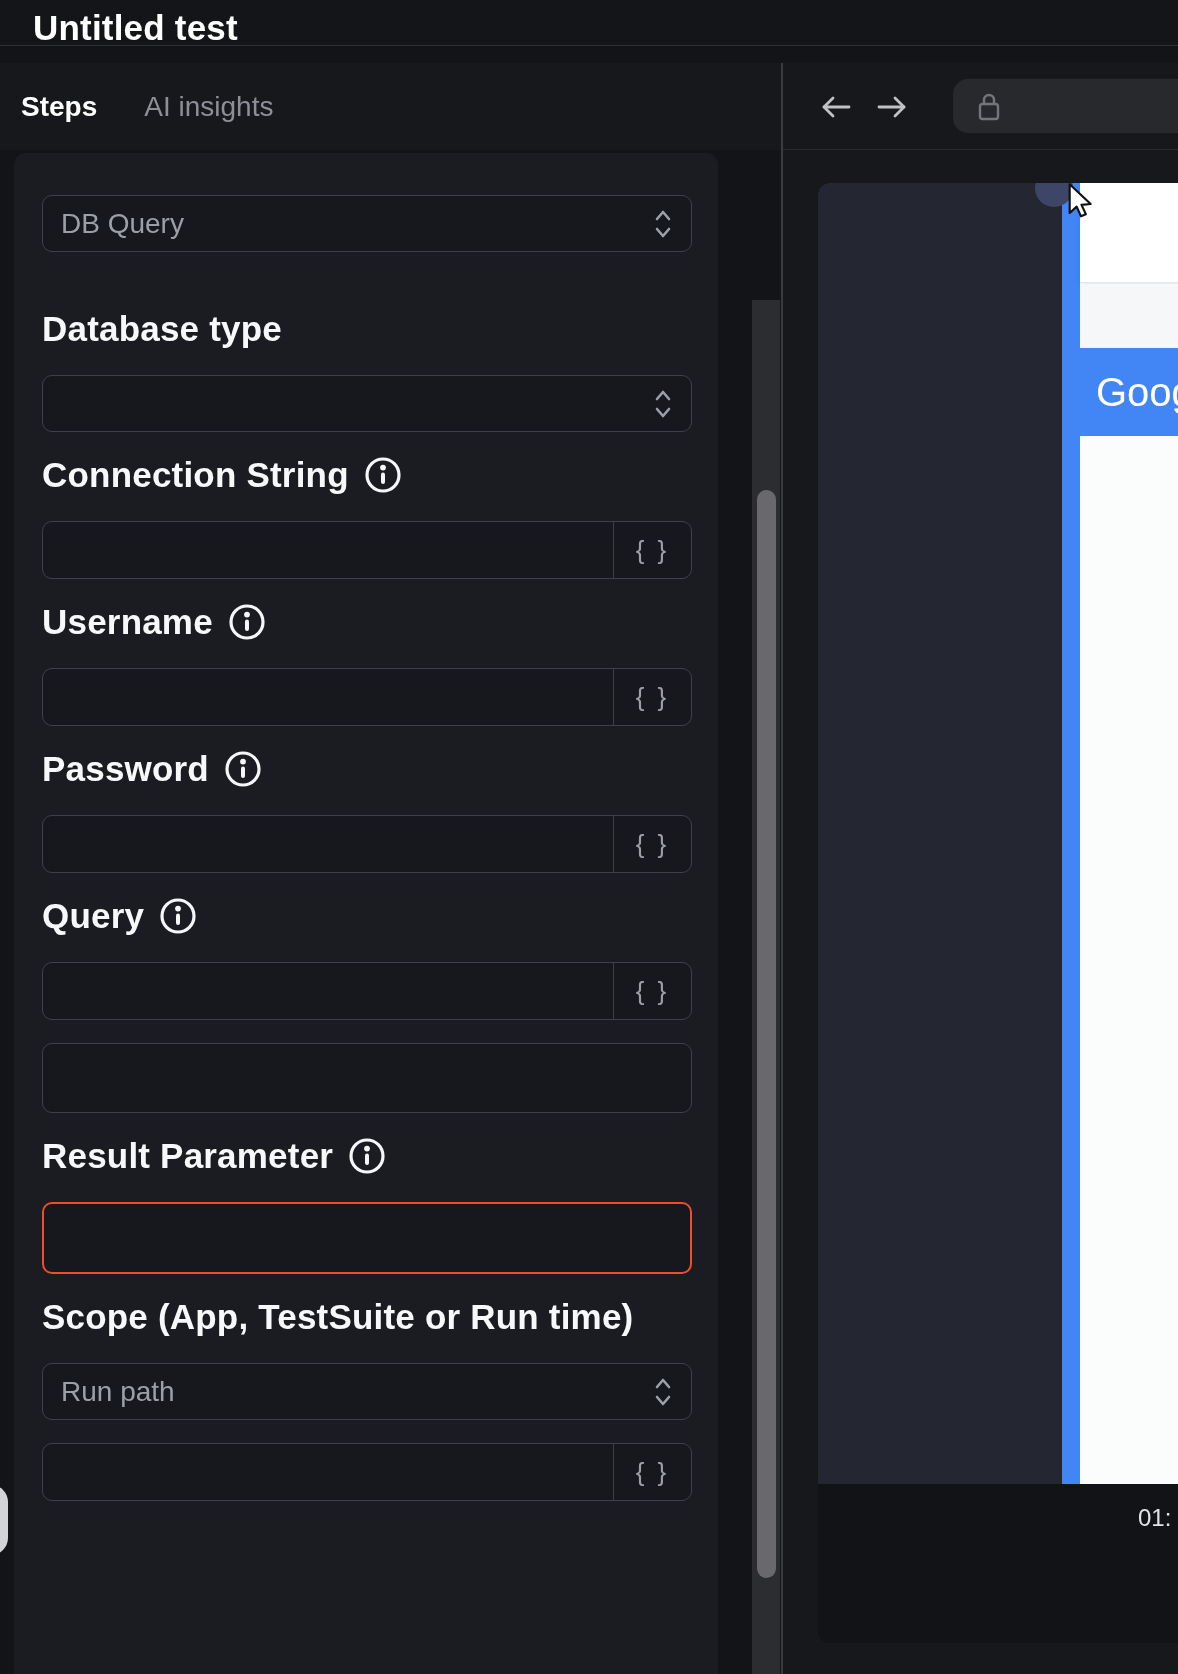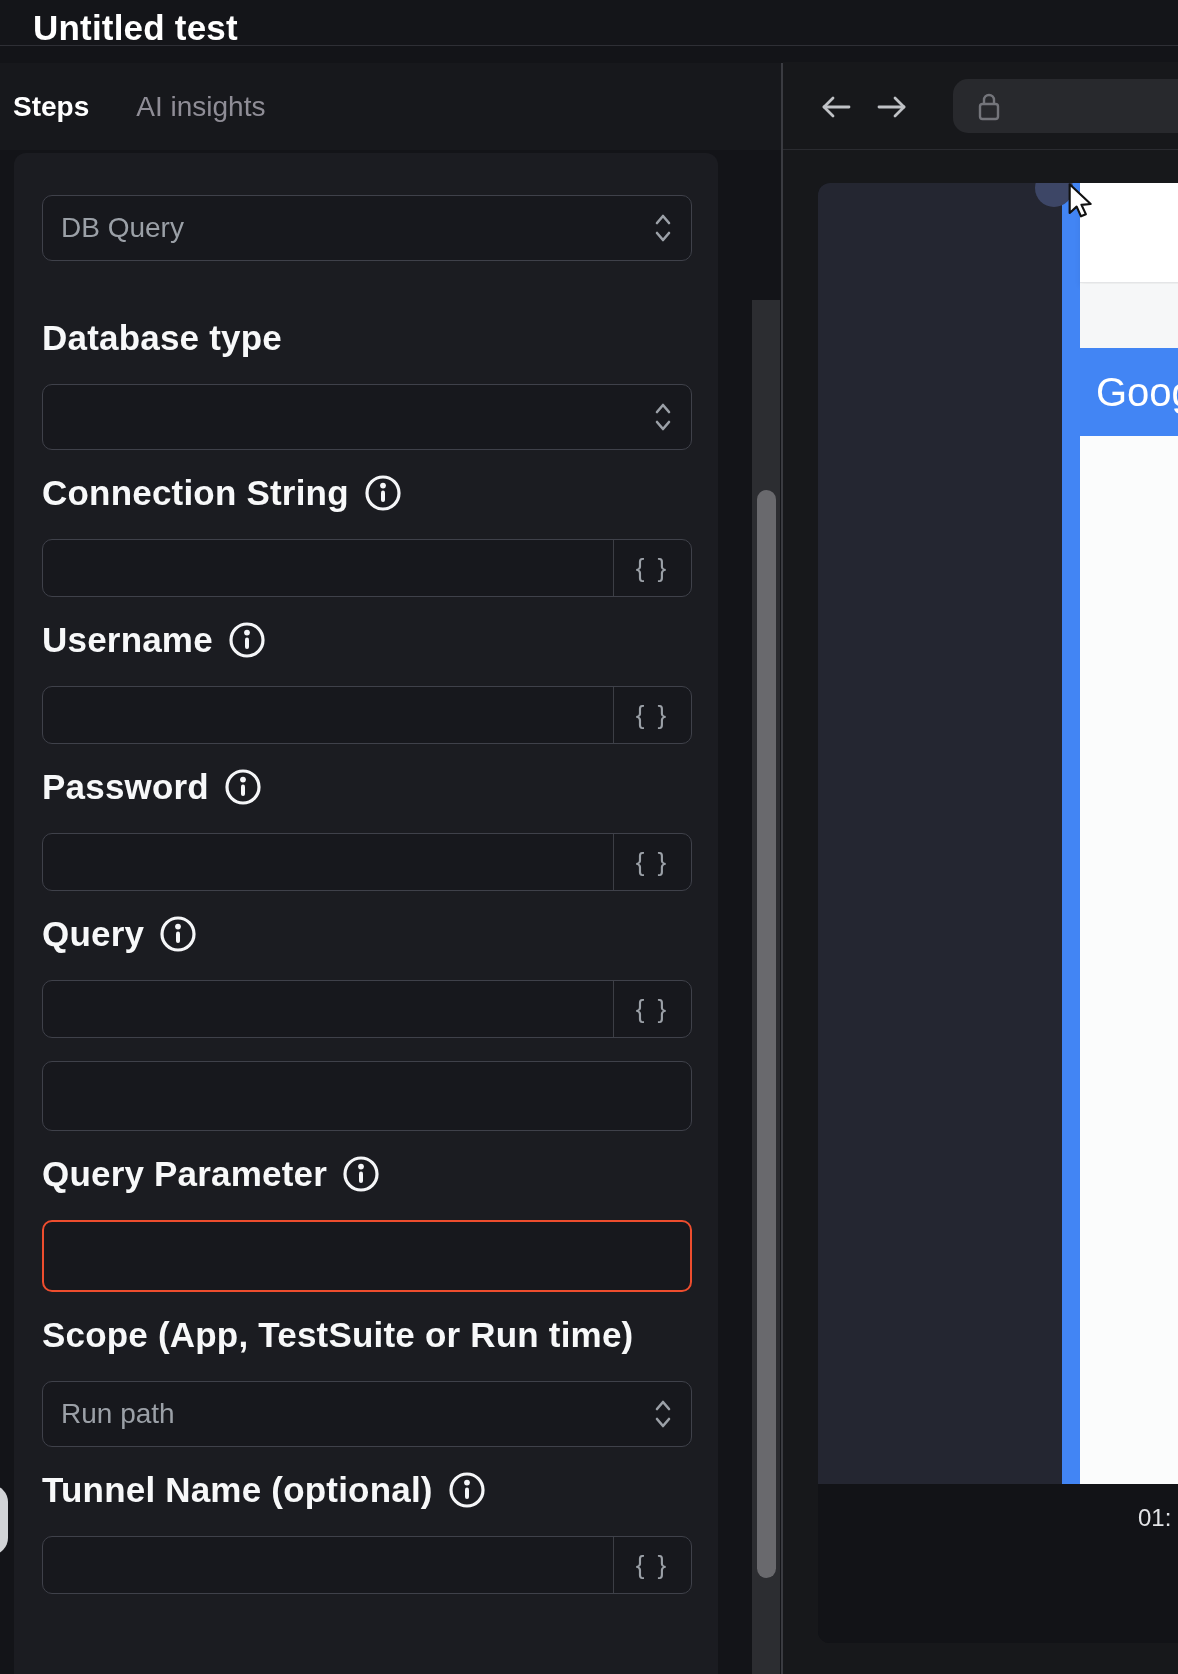--- a/index.html
+++ b/index.html
@@ -12,32 +12,32 @@
   }
 
   
   .titlebar { position:absolute; left:0; top:0; width:1178px; height:46px;
     background:#141519; border-bottom:1px solid #2e2f35; z-index:4; }
   .titlebar .title { position:absolute; left:33px; top:0; line-height:56px;
     font-size:35px; font-weight:700; color:#ffffff; letter-spacing:.2px; }
 
   
   .tabbar { position:absolute; left:0; top:63px; width:781px; height:87px;
-    background:#17181c; display:flex; align-items:center; padding-left:13px; gap:47px; }
+    background:#17181c; display:flex; align-items:center; padding-left:21px; gap:47px; }
   .tab { font-size:28px; cursor:default; }
   .tab.active { color:#ffffff; font-weight:600; }
   .tab.inactive { color:#8f8d96; font-weight:400; }
 
   
   .left-main { position:absolute; left:0; top:150px; width:781px; height:1524px; background:#131418; }
   .form-card { position:absolute; left:14px; top:3px; width:704px; height:1521px;
     background:#1b1c21; border-radius:12px 12px 0 0; padding:42px 26px 0 28px; overflow:hidden; }
 
   .select, .input-group { width:100%; background:#17181d; border:1px solid #3f414a; border-radius:10px; }
-  .select { height:66px; display:flex; align-items:center; padding:0 18px 0 18px; position:relative; }
+  .select { height:57px; display:flex; align-items:center; padding:0 18px 0 18px; position:relative; }
   .select .select-value { font-size:28px; color:#9ba0a7; flex:1; }
   .select .chev { flex:0 0 auto; }
   .step-select { margin-bottom:57px; }
 
   .field { margin-bottom:23px; }
   .field-label { height:40px; display:flex; align-items:center; gap:14px; margin-bottom:26px; }
   .field-label .lbl { font-size:35px; font-weight:700; color:#f7f8f9; letter-spacing:.2px; }
   .info-ic { color:#f5f6f8; flex:0 0 auto; }
 
   .input-group { height:58px; display:flex; align-items:stretch; overflow:hidden; }
@@ -195,21 +195,21 @@
     </div>
 
     <div class="field">
       <div class="input-group input-plain">
         <input type="text" value="" style="">
       </div>
     </div>
 
     <div class="field">
       <div class="field-label">
-        <span class="lbl">Query Parameter</span>
+        <span class="lbl">Result Parameter</span>
         <svg class="info-ic" width="40" height="40" viewBox="0 0 40 40">
           <circle cx="20" cy="20" r="16" fill="none" stroke="currentColor" stroke-width="3.2"></circle>
           <circle cx="20" cy="12.6" r="2.9" fill="currentColor"></circle>
           <rect x="18" y="17.6" width="4" height="11.4" rx="2" fill="currentColor"></rect>
         </svg>
       </div>
       <div class="input-group input-error">
         <input type="text" value="" style="">
       </div>
     </div>
@@ -221,28 +221,20 @@
       <div class="select">
         <span class="select-value">Run path</span>
         <svg class="chev" width="20" height="34" viewBox="0 0 20 34" fill="none" stroke="#9ba0a7" stroke-width="2.6" stroke-linecap="round" stroke-linejoin="round">
           <path d="M4 12 L10 5 L16 12"></path>
             <path d="M4 22 L10 29 L16 22"></path>
         </svg>
       </div>
     </div>
 
     <div class="field">
-      <div class="field-label">
-        <span class="lbl">Tunnel Name (optional)</span>
-        <svg class="info-ic" width="40" height="40" viewBox="0 0 40 40">
-          <circle cx="20" cy="20" r="16" fill="none" stroke="currentColor" stroke-width="3.2"></circle>
-          <circle cx="20" cy="12.6" r="2.9" fill="currentColor"></circle>
-          <rect x="18" y="17.6" width="4" height="11.4" rx="2" fill="currentColor"></rect>
-        </svg>
-      </div>
       <div class="input-group">
         <input type="text" value="" style="">
         <button class="vars-btn">
             <span>{ }</span>
           </button>
       </div>
     </div>
 
   </div>
 

